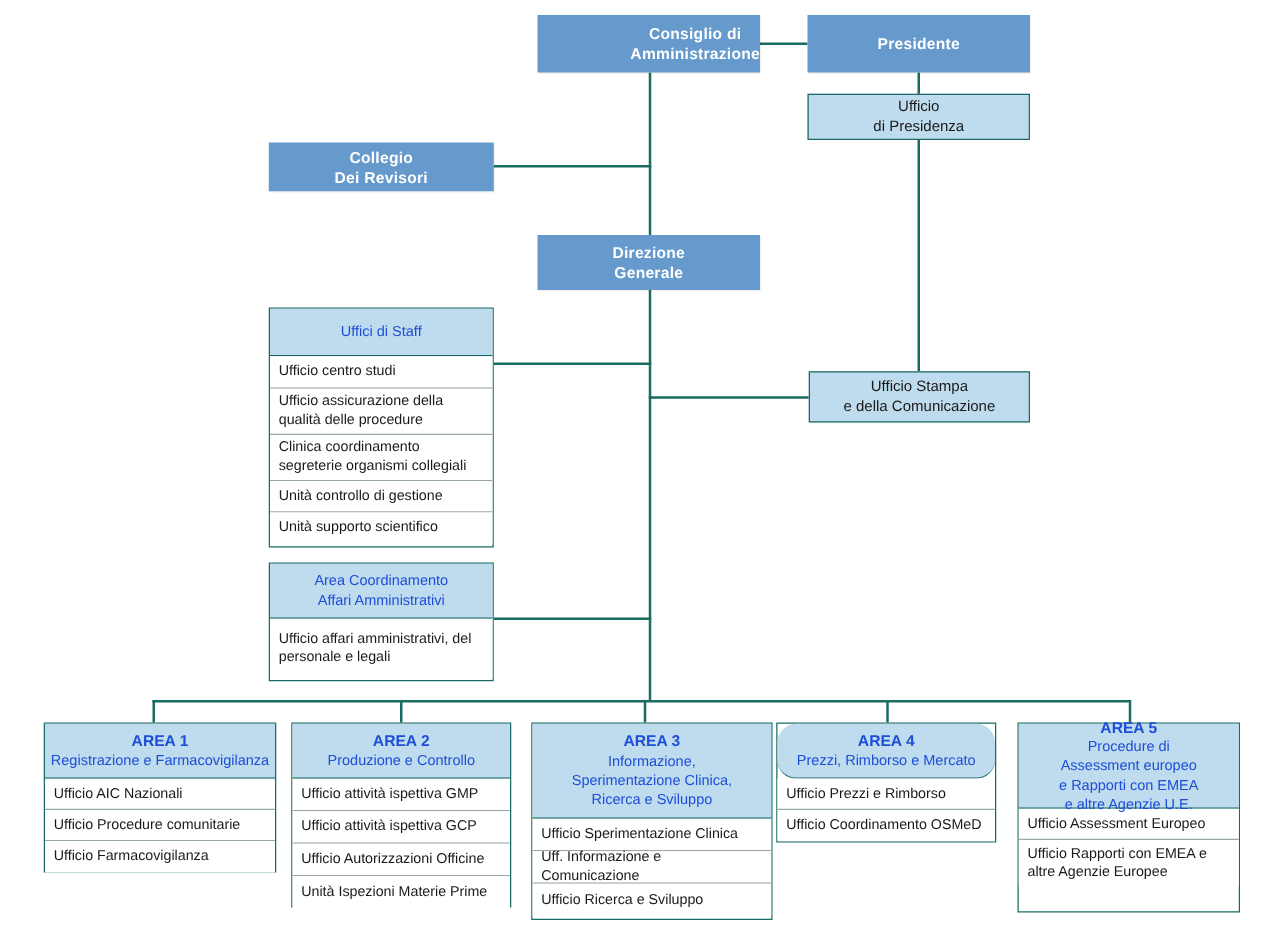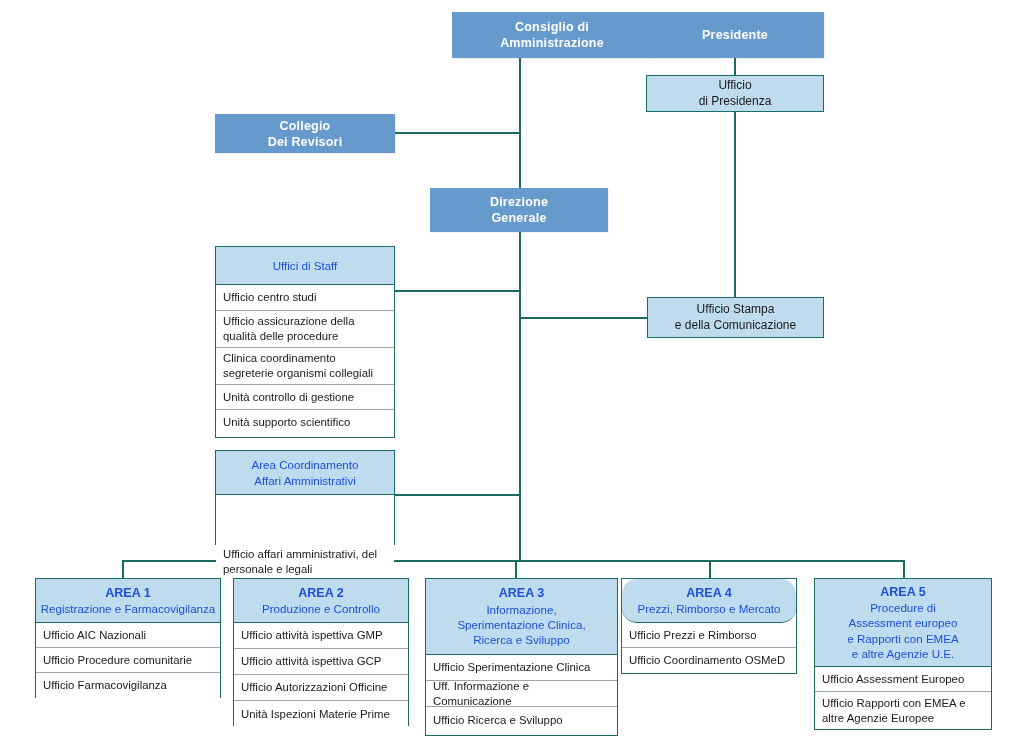--- a/index.html
+++ b/index.html
@@ -113,21 +113,21 @@
 
   <div class="line h" style="left:394px;top:494px;width:127px;"></div>
 
   <div class="line h" style="left:122px;top:560px;width:782px;"></div>
   <div class="line v" style="left:122px;top:560px;height:19px;"></div>
   <div class="line v" style="left:320px;top:560px;height:19px;"></div>
   <div class="line v" style="left:515px;top:560px;height:19px;"></div>
   <div class="line v" style="left:709px;top:560px;height:19px;"></div>
   <div class="line v" style="left:903px;top:560px;height:19px;"></div>
 
-  <div class="node solid" style="left:452px;top:12px;width:200px;height:46px;">
+  <div class="node solid" style="left:430px;top:12px;width:178px;height:46px;justify-content:flex-end;">
     <div>
       <div>Consiglio di</div>
       <div>Amministrazione</div>
     </div>
   </div>
 
   <div class="node solid" style="left:646px;top:12px;width:178px;height:46px;">
     <div>
       <div>Presidente</div>
     </div>
@@ -170,21 +170,21 @@
     <div class="grow" style="height:37px;">Clinica coordinamento segreterie organismi collegiali</div>
     <div class="grow" style="height:25px;">Unità controllo di gestione</div>
     <div class="grow" style="height:25px;">Unità supporto scientifico</div>
   </div>
 
   <div class="group" style="left:215px;top:450px;width:180px;height:95px;">
     <div class="ghead" style="height:44px;">
       <div class="gsub">Area Coordinamento</div>
       <div class="gsub">Affari Amministrativi</div>
     </div>
-    <div class="grow" style="height:48px;margin-top:43px;">Ufficio affari amministrativi, del personale e legali</div>
+    <div class="grow" style="height:48px;">Ufficio affari amministrativi, del personale e legali</div>
   </div>
 
   <div class="group area" style="left:35px;top:578px;width:186px;height:120px;">
     <div class="ghead" style="height:44px;">
       <div class="gtitle">AREA 1</div>
       <div class="gsub">Registrazione e Farmacovigilanza</div>
     </div>
     <div class="grow" style="height:25px;">Ufficio AIC Nazionali</div>
     <div class="grow" style="height:25px;">Ufficio Procedure comunitarie</div>
     <div class="grow" style="height:25px;">Ufficio Farmacovigilanza</div>
@@ -216,21 +216,21 @@
   <div class="group area" style="left:621px;top:578px;width:176px;height:96px;">
     <div class="ghead" style="height:44px;border-radius:15px;">
       <div class="gtitle">AREA 4</div>
       <div class="gsub">Prezzi, Rimborso e Mercato</div>
     </div>
     <div class="grow" style="height:25px;">Ufficio Prezzi e Rimborso</div>
     <div class="grow" style="height:25px;">Ufficio Coordinamento OSMeD</div>
   </div>
 
   <div class="group area" style="left:814px;top:578px;width:178px;height:152px;">
-    <div class="ghead" style="height:88px;">
+    <div class="ghead" style="height:68px;">
       <div class="gtitle">AREA 5</div>
       <div class="gsub">Procedure di</div>
       <div class="gsub">Assessment europeo</div>
       <div class="gsub">e Rapporti con EMEA</div>
       <div class="gsub">e altre Agenzie U.E.</div>
     </div>
     <div class="grow" style="height:25px;">Ufficio Assessment Europeo</div>
     <div class="grow" style="height:37px;">Ufficio Rapporti con EMEA e altre Agenzie Europee</div>
   </div>
 

